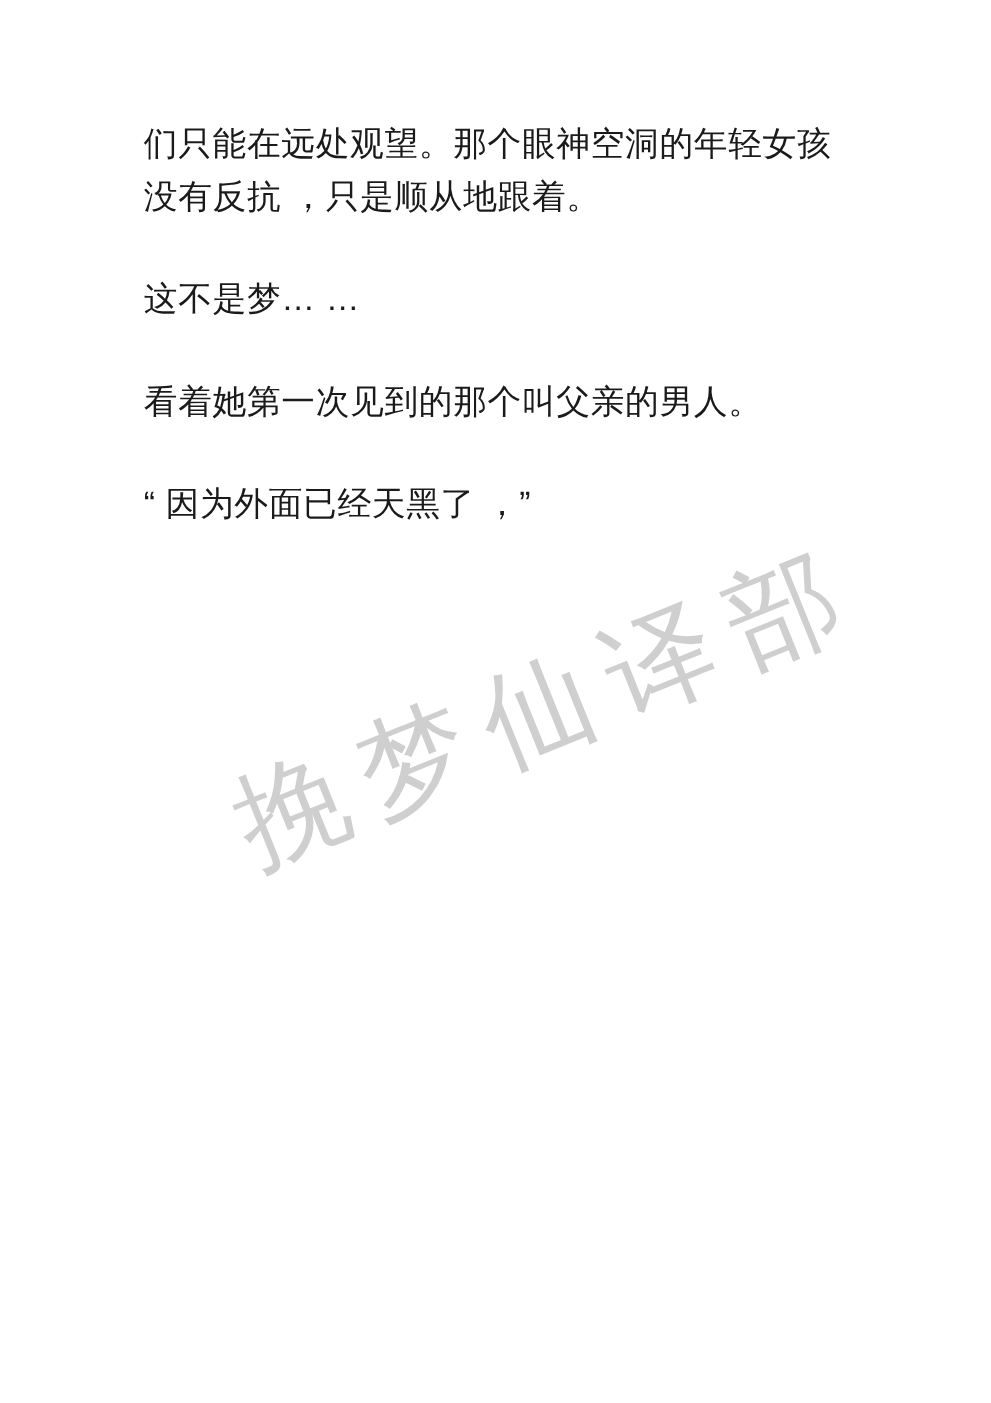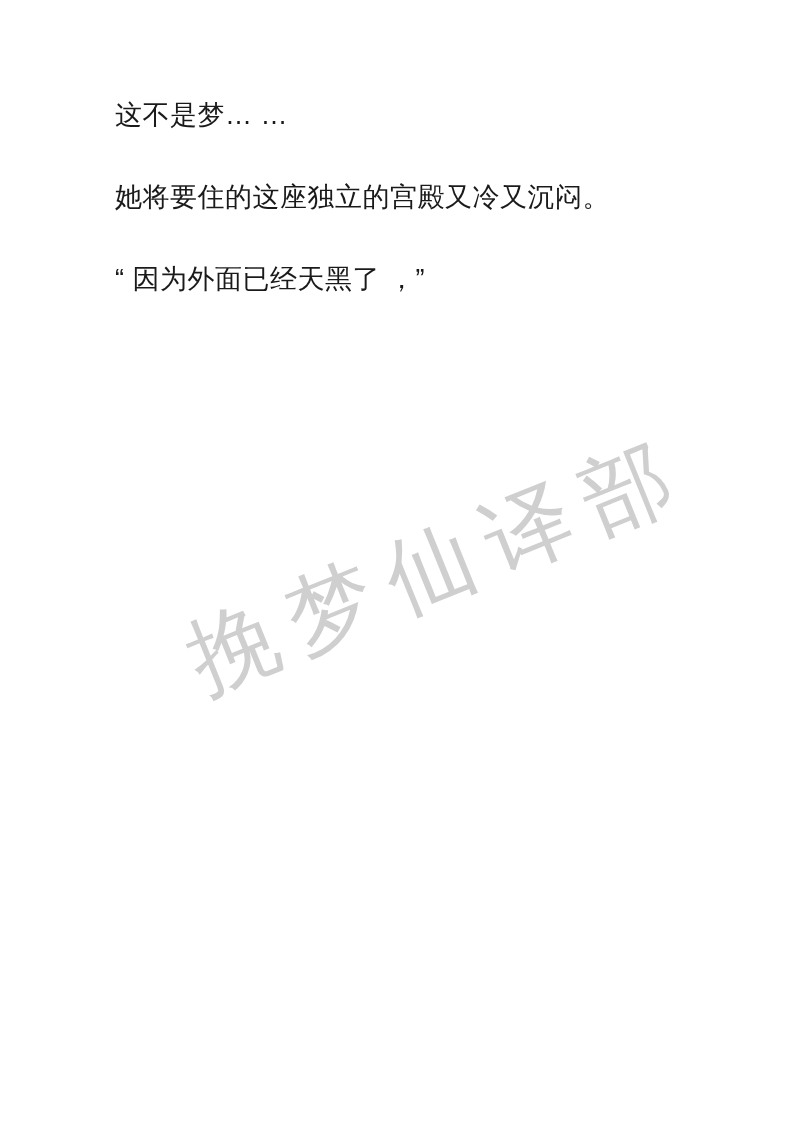--- a/index.html
+++ b/index.html
@@ -48,18 +48,19 @@
   }
 </style>
 </head>
 <body>
 
 <div class="page">
 
   <div class="watermark">挽梦仙译部</div>
 
   <div class="content">
+    <p>们只能在远处观望。那个眼神空洞的年轻女孩没有反抗 ，只是顺从地跟着。</p>
     <p>这不是梦… …</p>
-    <p>她将要住的这座独立的宫殿又冷又沉闷。</p>
+    <p>看着她第一次见到的那个叫父亲的男人。</p>
     <p>“ 因为外面已经天黑了 ，”</p>
   </div>
 
 </div>
 
 </body></html>

